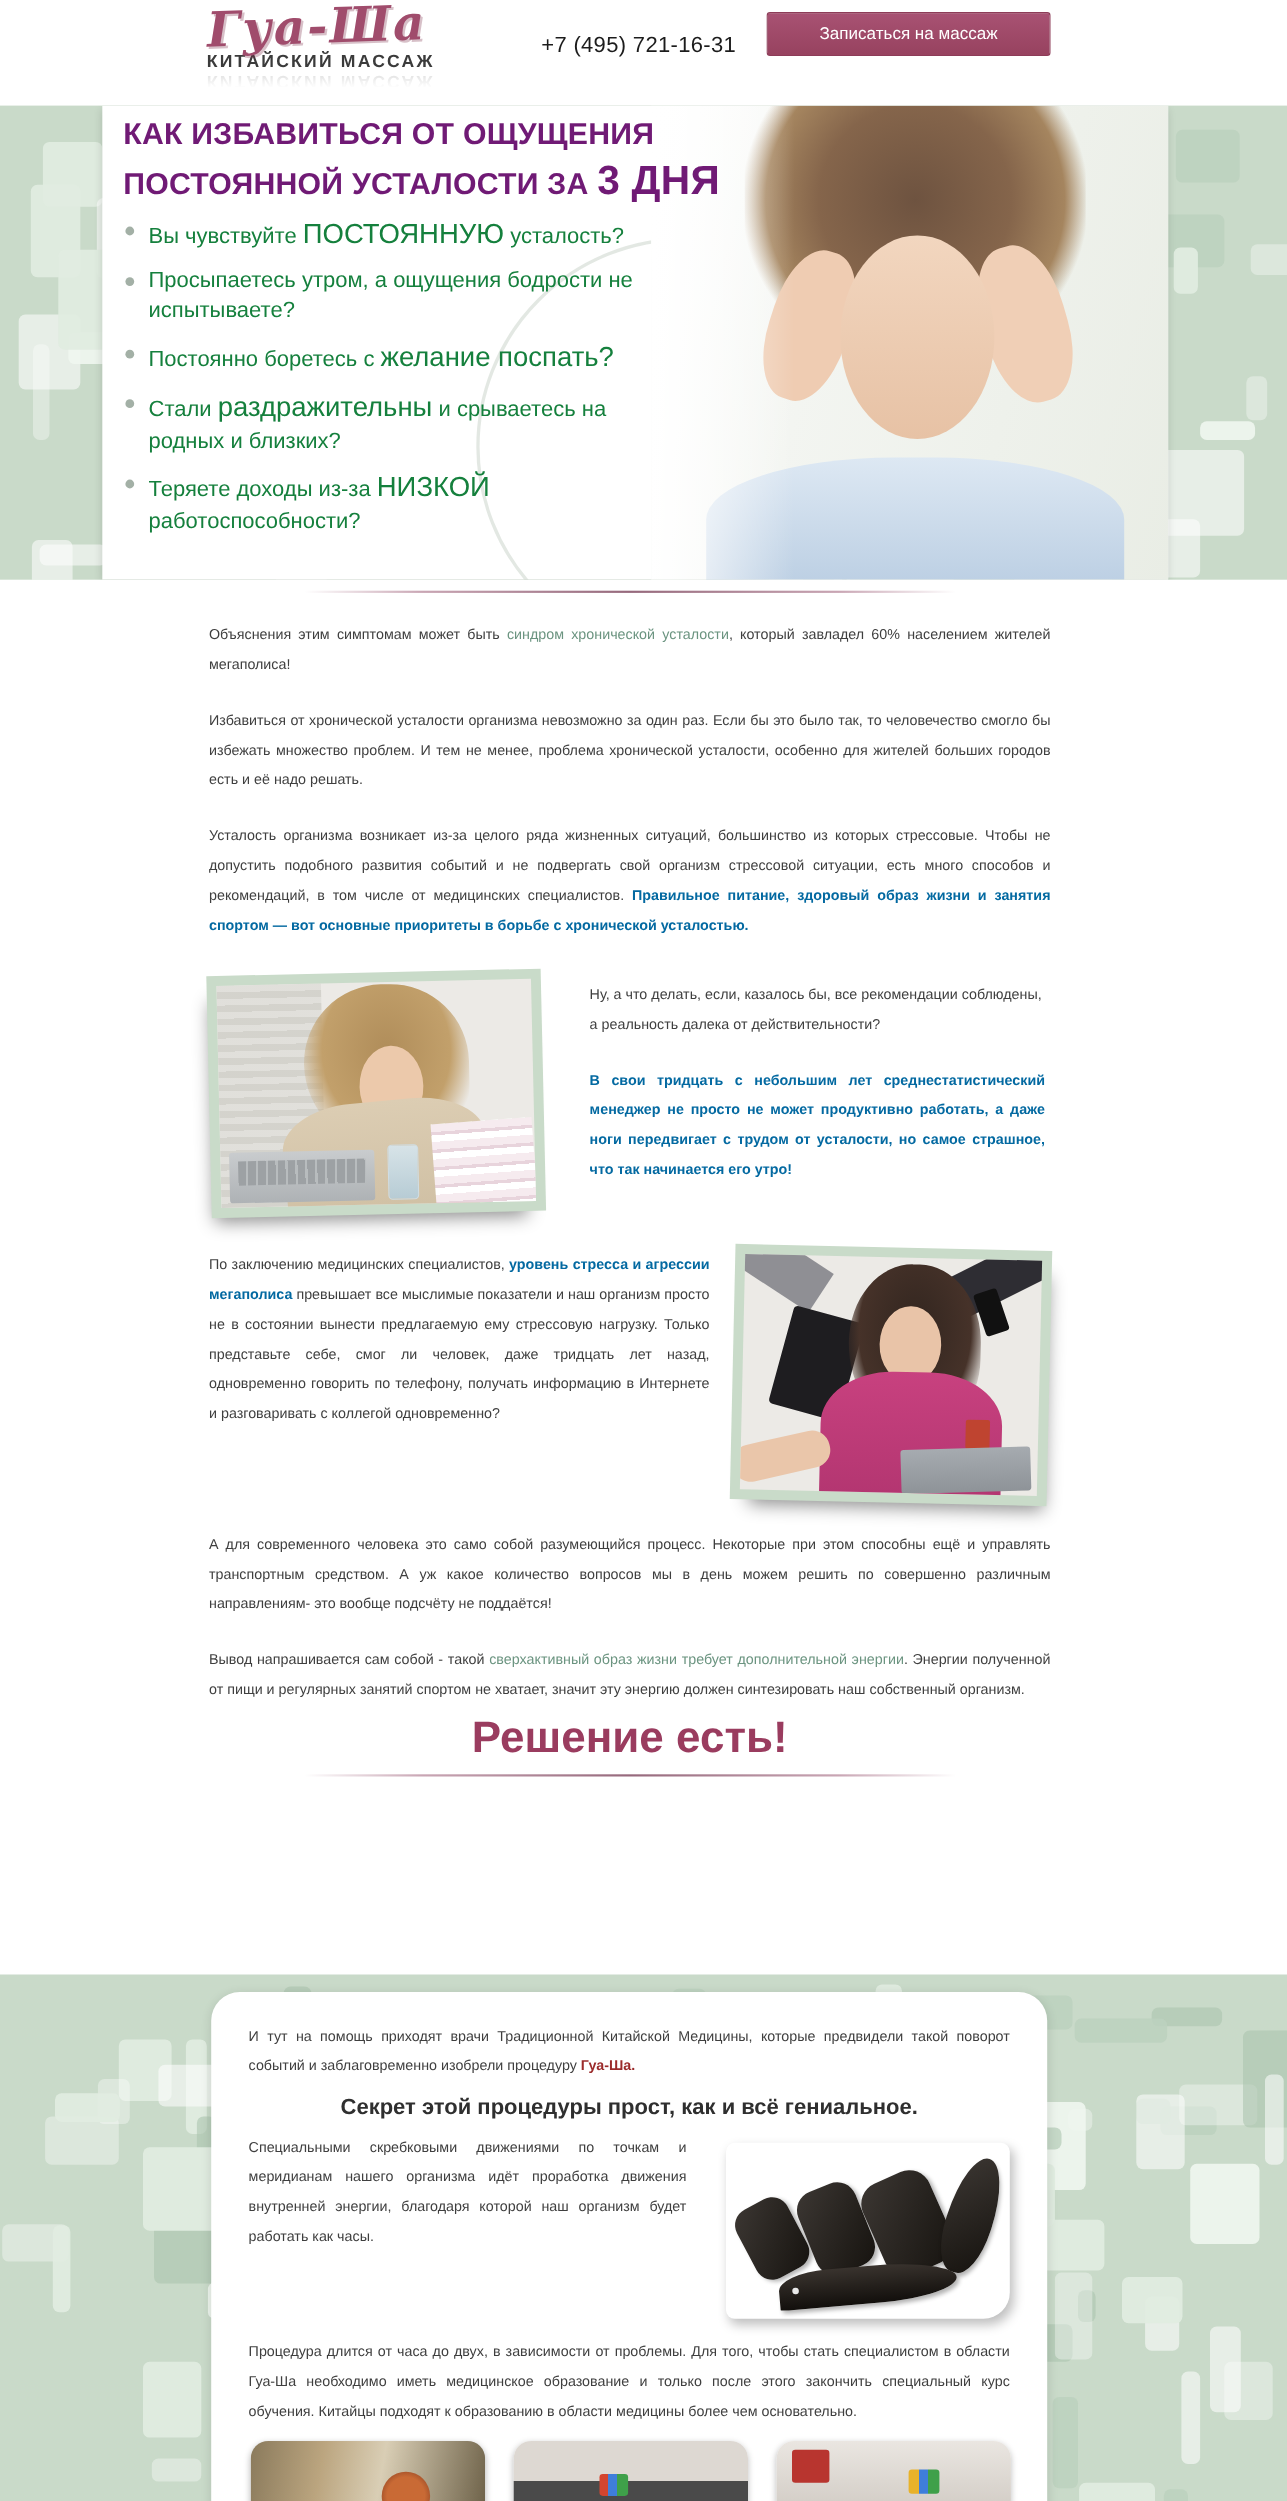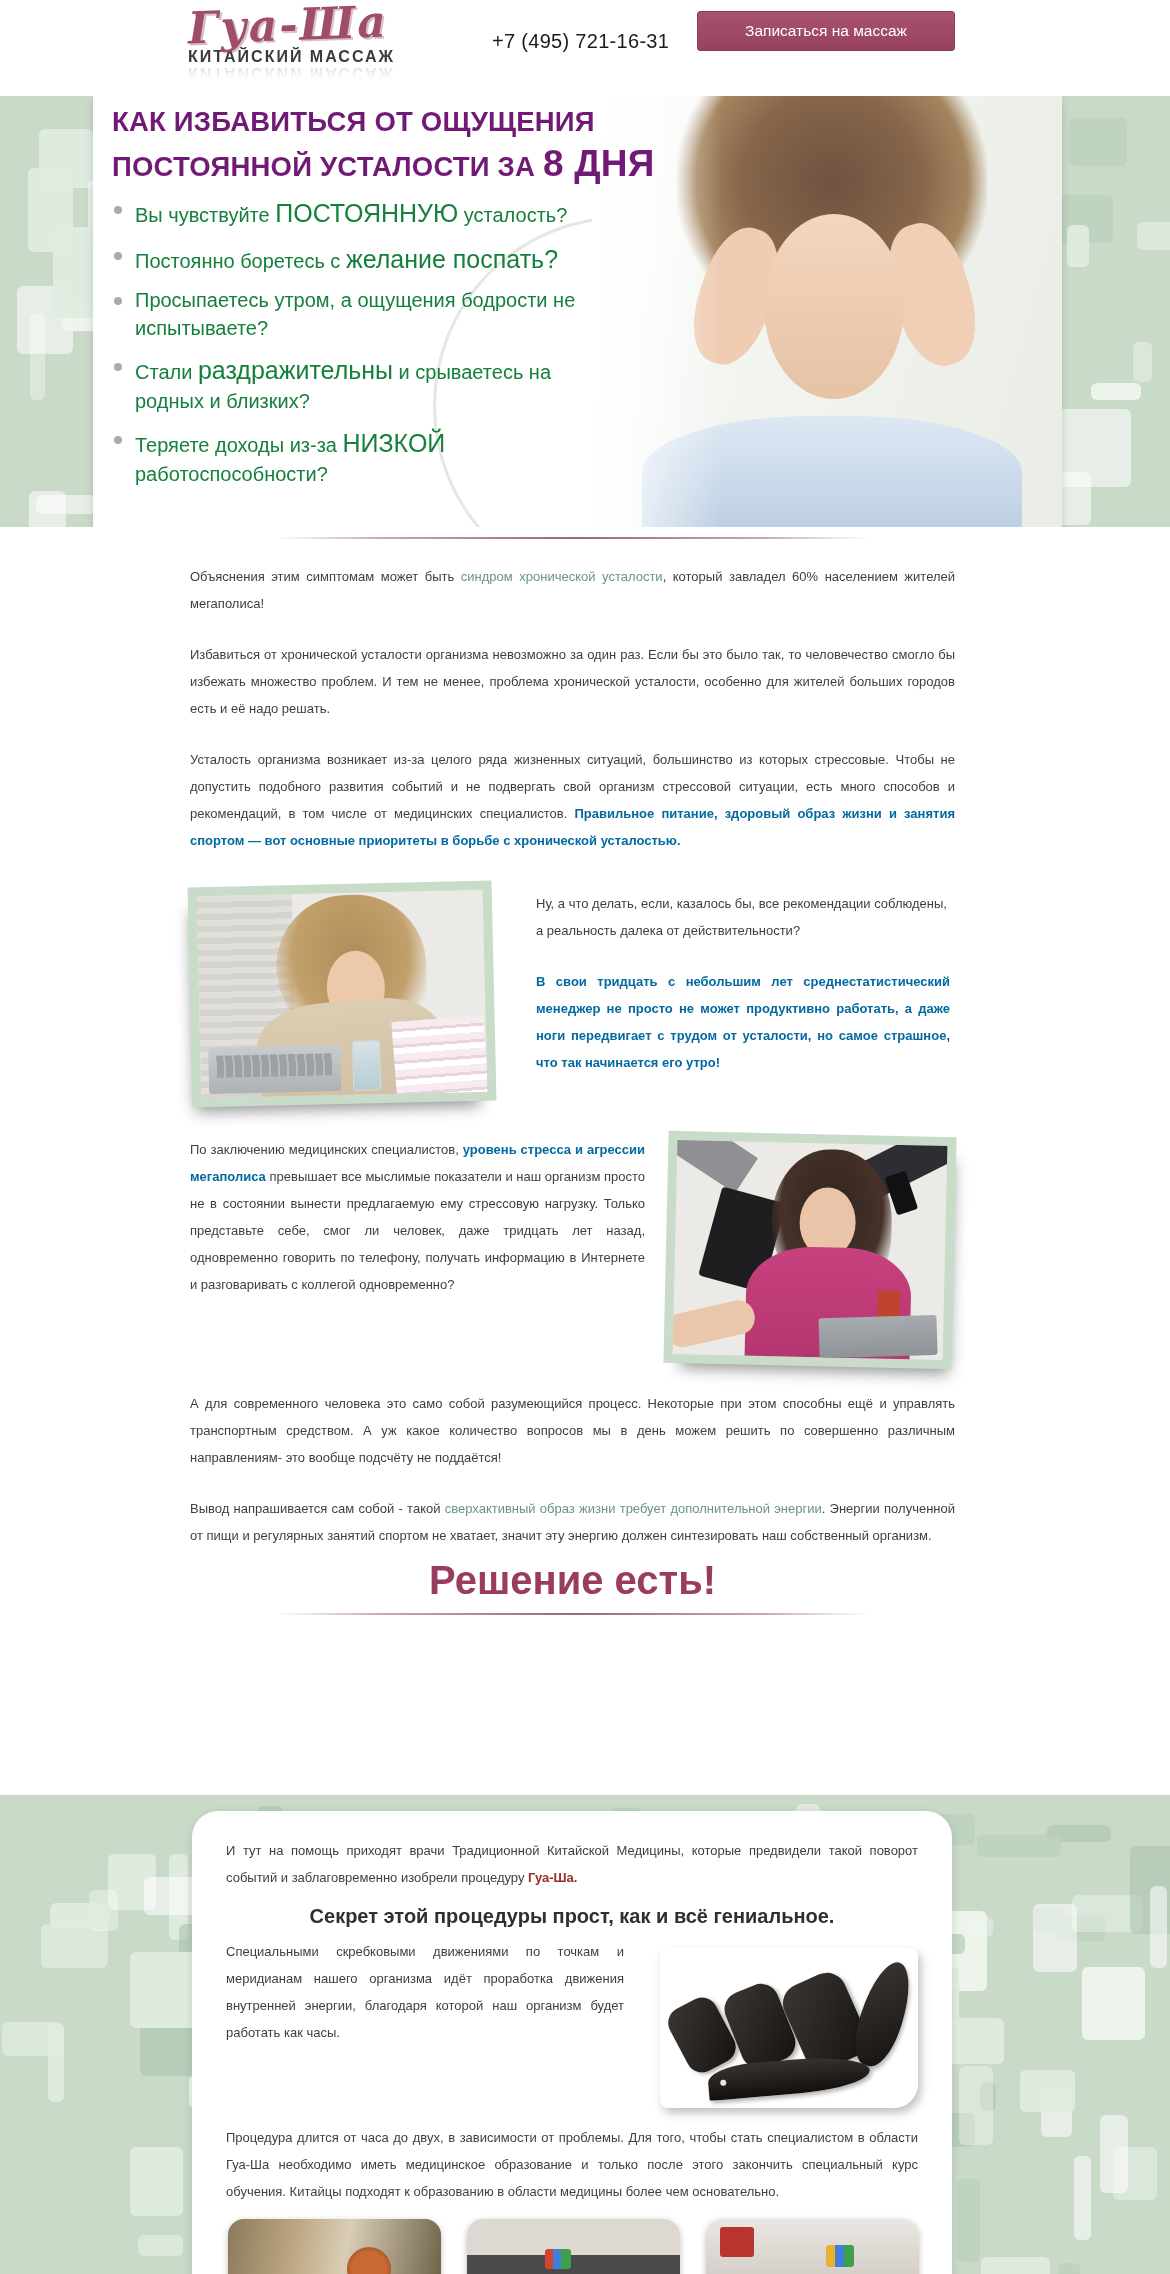--- a/index.html
+++ b/index.html
@@ -258,26 +258,26 @@
       <div class="hero-photo">
         <div class="hair"></div>
         <div class="hand-left"></div>
         <div class="hand-right"></div>
         <div class="face"></div>
         <div class="shirt"></div>
         <div class="fade"></div>
       </div>
       <h1 class="hero-title">
         <span>КАК ИЗБАВИТЬСЯ ОТ ОЩУЩЕНИЯ</span><br>
-        <span>ПОСТОЯННОЙ УСТАЛОСТИ ЗА </span><span class="big-days">8 ДНЯ</span>
+        <span>ПОСТОЯННОЙ УСТАЛОСТИ ЗА </span><span class="big-days">3 ДНЯ</span>
       </h1>
       <ul class="hero-bullets">
           <li><span>Вы чувствуйте </span><span class="seg-big">ПОСТОЯННУЮ</span><span> усталость?</span></li>
+          <li><span>Просыпаетесь утром, а ощущения бодрости не испытываете?</span></li>
           <li><span>Постоянно боретесь с </span><span class="seg-big">желание поспать?</span></li>
-          <li><span>Просыпаетесь утром, а ощущения бодрости не испытываете?</span></li>
           <li><span>Стали </span><span class="seg-big">раздражительны</span><span> и срываетесь на родных и близких?</span></li>
           <li><span>Теряете доходы из-за </span><span class="seg-big">НИЗКОЙ</span><span> работоспособности?</span></li>
         </ul>
     </div>
   </div>
 
   <div class="content">
     <div class="divider"></div>
 
     <p class="para"><span>Объяснения этим симптомам может быть </span><span class="seg-green">синдром хронической усталости</span><span>, который завладел 60% населением жителей мегаполиса!</span></p>

